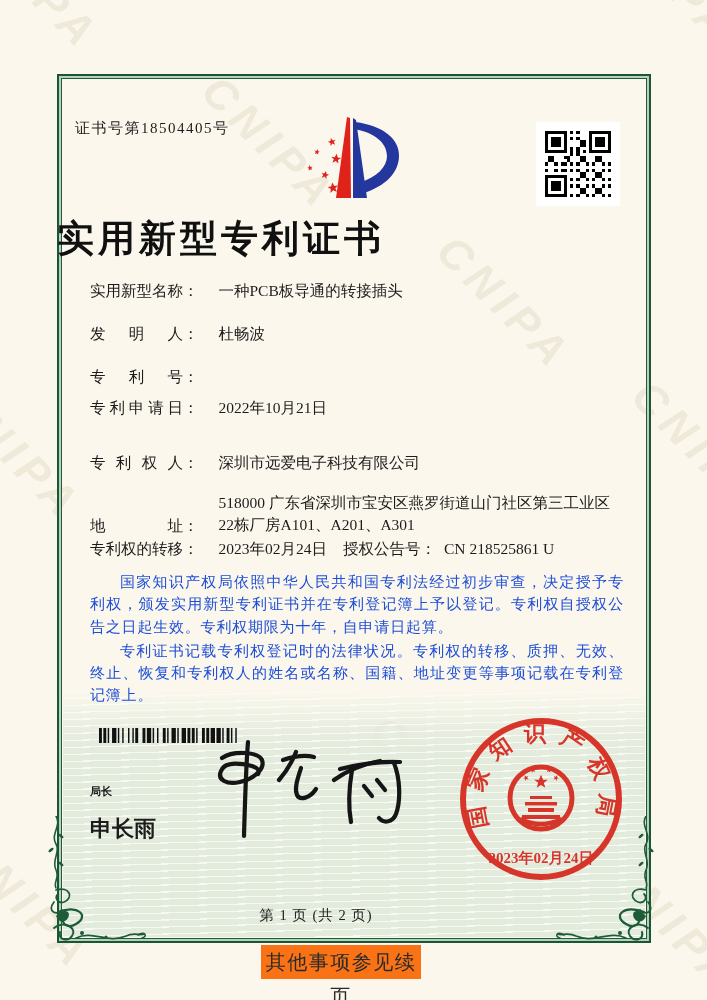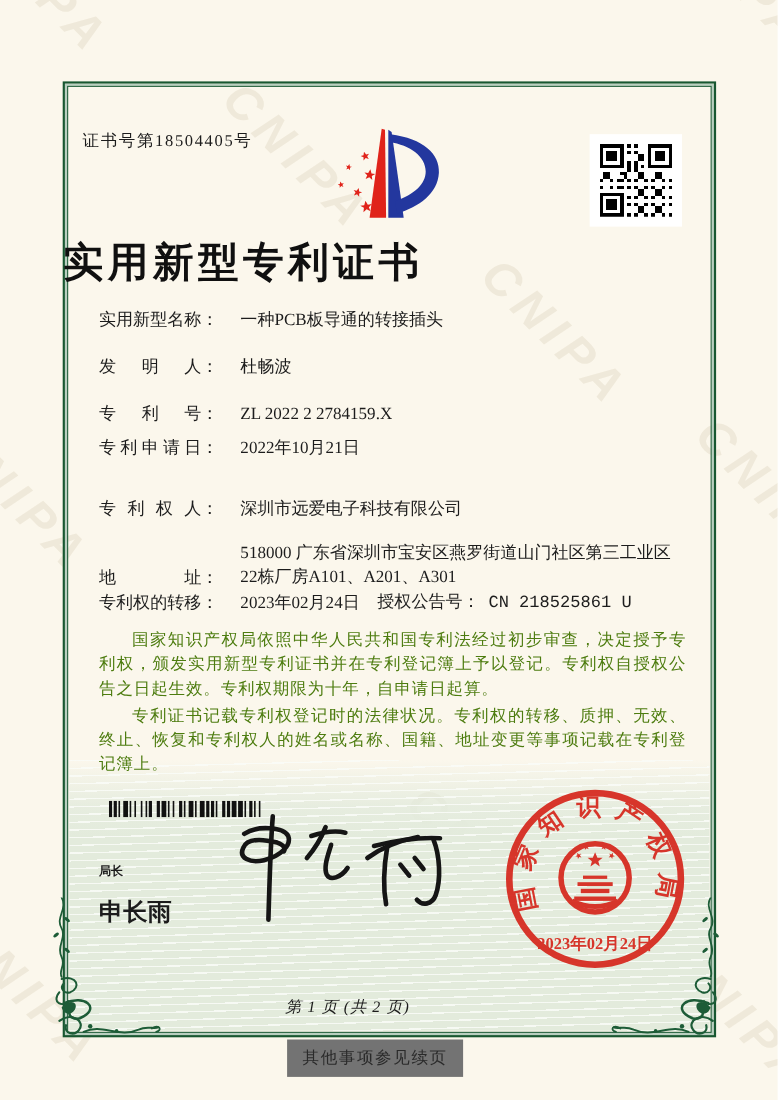--- a/index.html
+++ b/index.html
@@ -52,47 +52,47 @@
   
   .fields{position:absolute; left:90px; top:0; width:534px; font-size:15.5px; line-height:21px;}
   .frow{position:absolute; display:flex; align-items:flex-end; width:534px;}
   .frow .lab{display:inline-block; width:93px; text-align:justify; text-align-last:justify; flex:0 0 93px;}
   .frow .col{flex:0 0 auto; padding:0 2px 0 0;}
   .frow .val{margin-left:18px; width:430px;}
   .row-name{top:280px;} .row-inv{top:323px;} .row-pat{top:366px;}
   .row-app{top:397px;} .row-own{top:452px;}
   .row-addr{top:492px;} .row-addr .val{line-height:22px;}
   .row-grant{top:538px;}
-  .grant2{position:absolute; left:253px; top:0; display:flex;font-family:Liberation Mono, monospace;}
+  .grant2{position:absolute; left:253px; top:0; display:flex;}
   .grant2 .lab2{text-align:left;}
   .grant2 .val{margin-left:6px; width:auto;}
   
   .legal{
     position:absolute; left:90px; top:571px; width:534px;
     font-size:15px; line-height:22.3px; letter-spacing:0.8px;
-    text-align:justify; color:#4d7c0f;
+    text-align:justify; color:#1d4ed8;
   }
   .legal p{margin:0 0 2px 0; text-indent:2em;}
   
   .barcode{position:absolute; left:99px; top:728px;}
   .director-title{position:absolute; left:90px; top:784px; font-family:"Liberation Sans", sans-serif; font-weight:bold; font-size:11px;}
   .director-name{position:absolute; left:90px; top:814px; font-family:Liberation Serif, serif; font-weight:bold; font-size:22px;}
   .signature{position:absolute; left:200px; top:738px;}
   .seal{position:absolute; left:458px; top:716px; opacity:0.93;}
   .seal-red{color:var(--seal-red);}
   .logo-red{color:var(--logo-red);}
   .logo-blue{color:var(--logo-blue);}
   .flourish{position:absolute; color:#1d5c37;}
   .flo-left{left:48px; top:816px;}
   .flo-right{left:554px; top:816px; transform:scaleX(-1);}
-  .page-no{position:absolute; left:57px; top:906px; width:518px; text-align:center; font-size:14.5px; letter-spacing:1px;font-style:italic;}
+  .page-no{position:absolute; left:57px; top:906px; width:518px; text-align:center; font-size:14.5px; letter-spacing:1px;}
   .note-box{
     position:absolute; left:261px; top:945px; width:160px; height:34px;
-    background:#737373; text-align:center; line-height:34px;
-    font-size:15px; letter-spacing:1.5px; color:#2a2a2a;
+    background:#f97316; text-align:center; line-height:34px;
+    font-size:20px; letter-spacing:1.5px; color:#2a2a2a;
   }
 </style>
 </head>
 <body>
 
 <div class="page">
 
   <div>
     <span class="wm">CNIPA</span>
     <span class="wm">CNIPA</span>
@@ -239,21 +239,20 @@
       <span class="val">一种PCB板导通的转接插头</span>
     </div>
     <div class="frow row-inv">
       <span class="lab">发明人</span>
         <span class="col">：</span>
       <span class="val">杜畅波</span>
     </div>
     <div class="frow row-pat">
       <span class="lab">专利号</span>
         <span class="col">：</span>
-      <span class="val">ZL 2022 2 2784159.X</span>
     </div>
     <div class="frow row-app">
       <span class="lab">专利申请日</span>
         <span class="col">：</span>
       <span class="val">2022年10月21日</span>
     </div>
     <div class="frow row-own">
       <span class="lab">专利权人</span>
         <span class="col">：</span>
       <span class="val">深圳市远爱电子科技有限公司</span>

